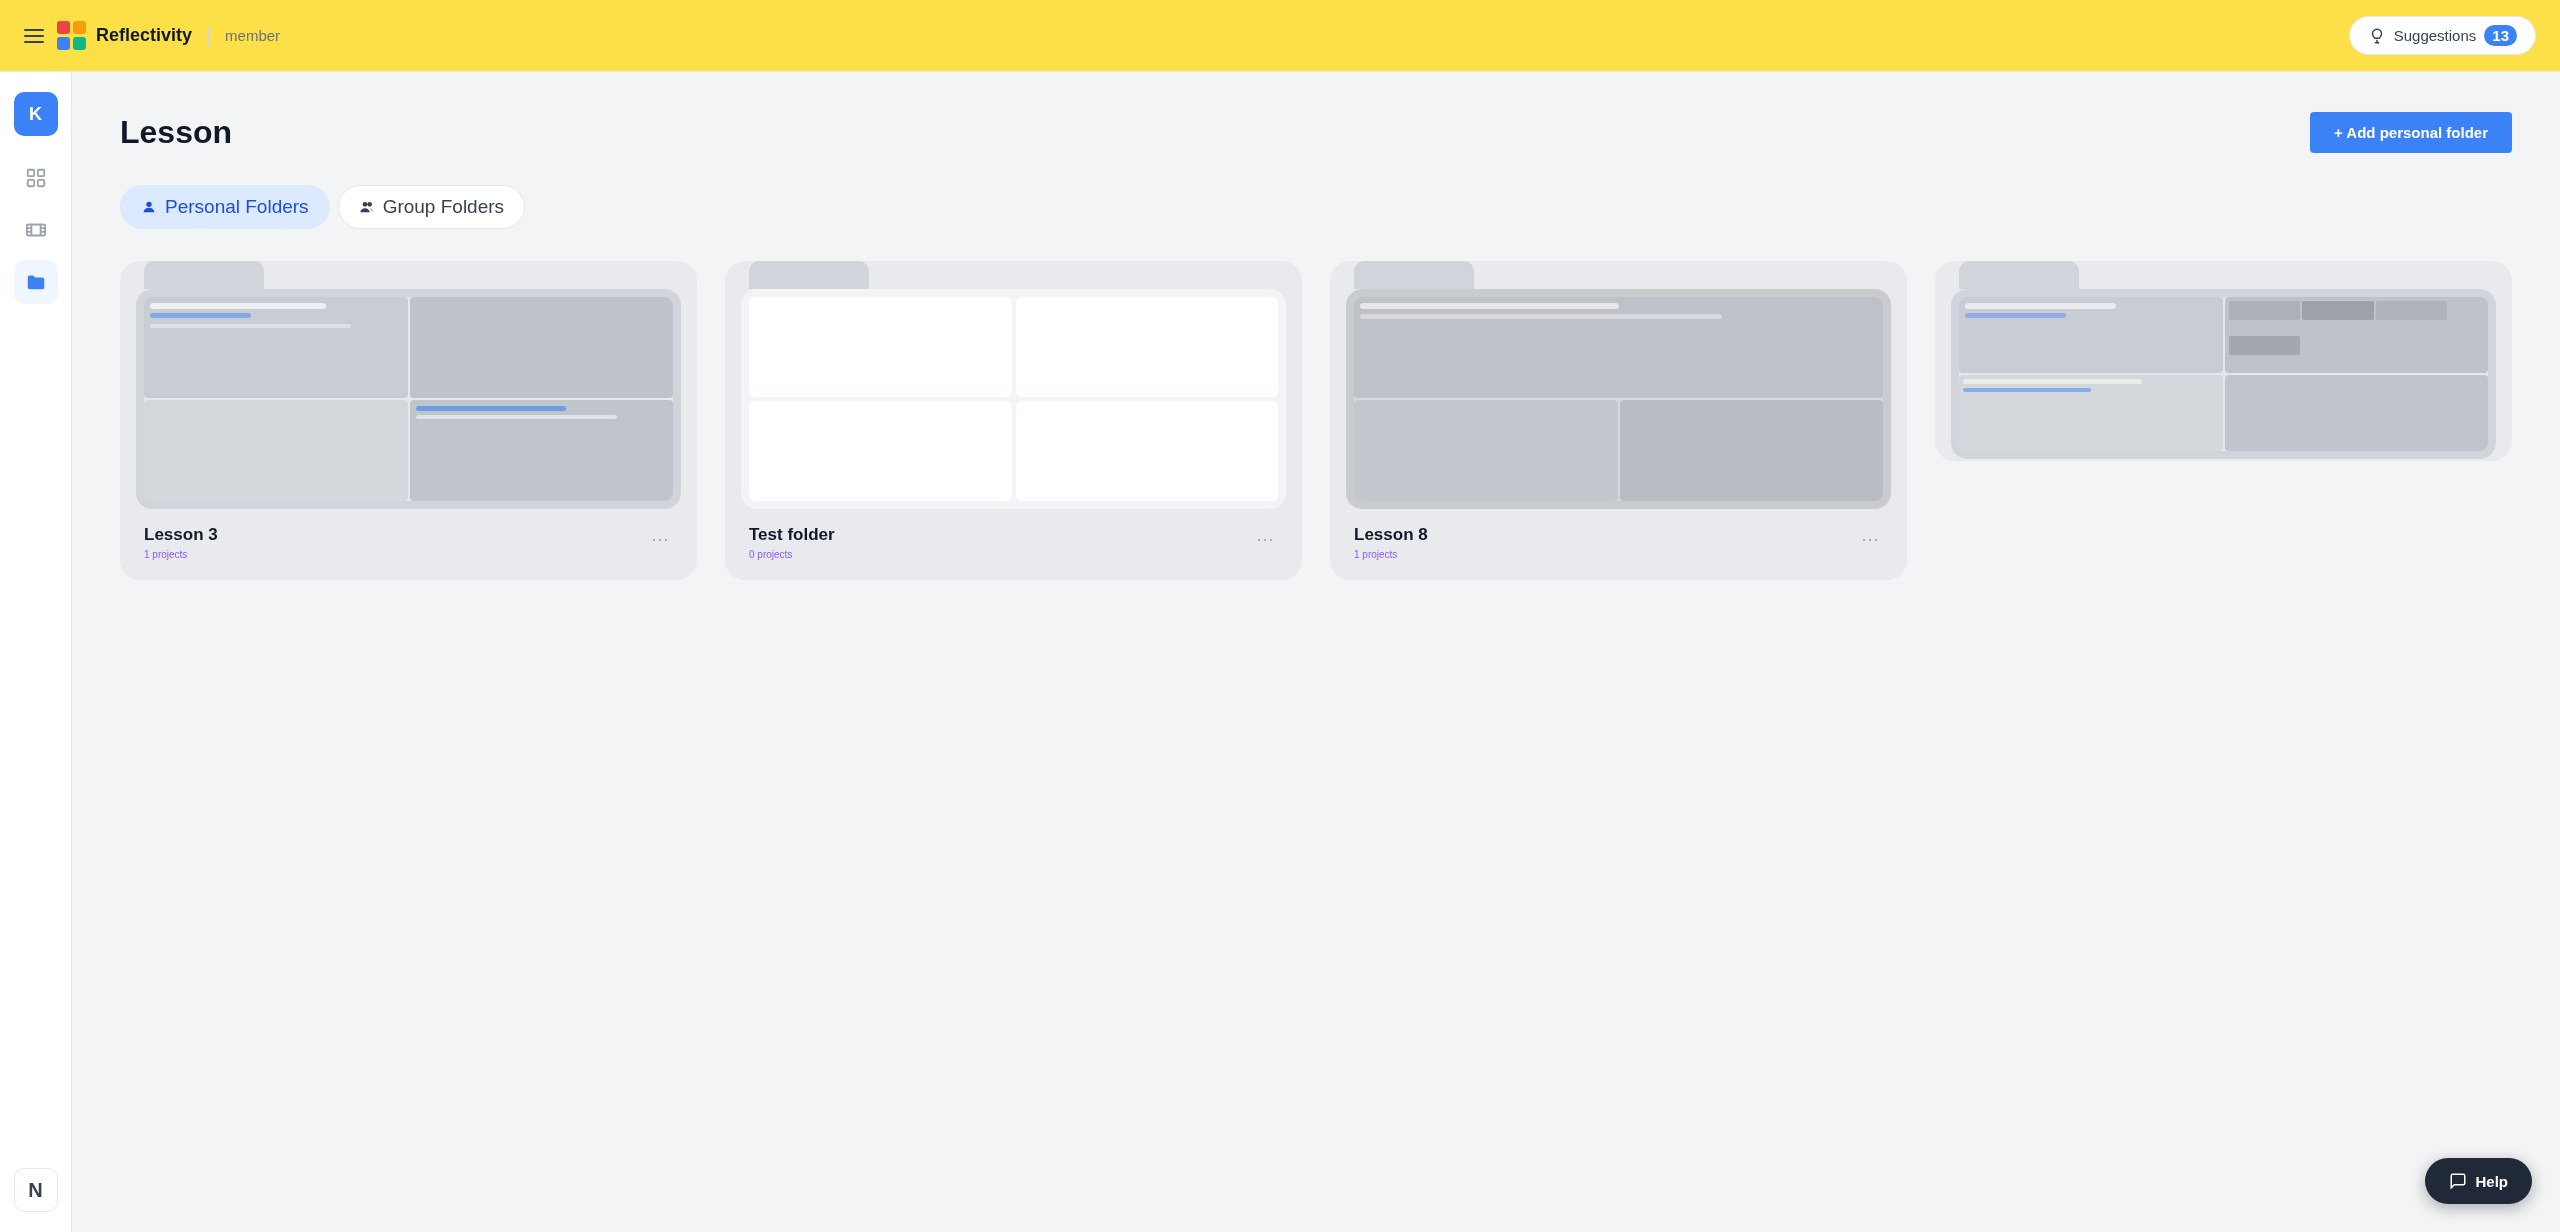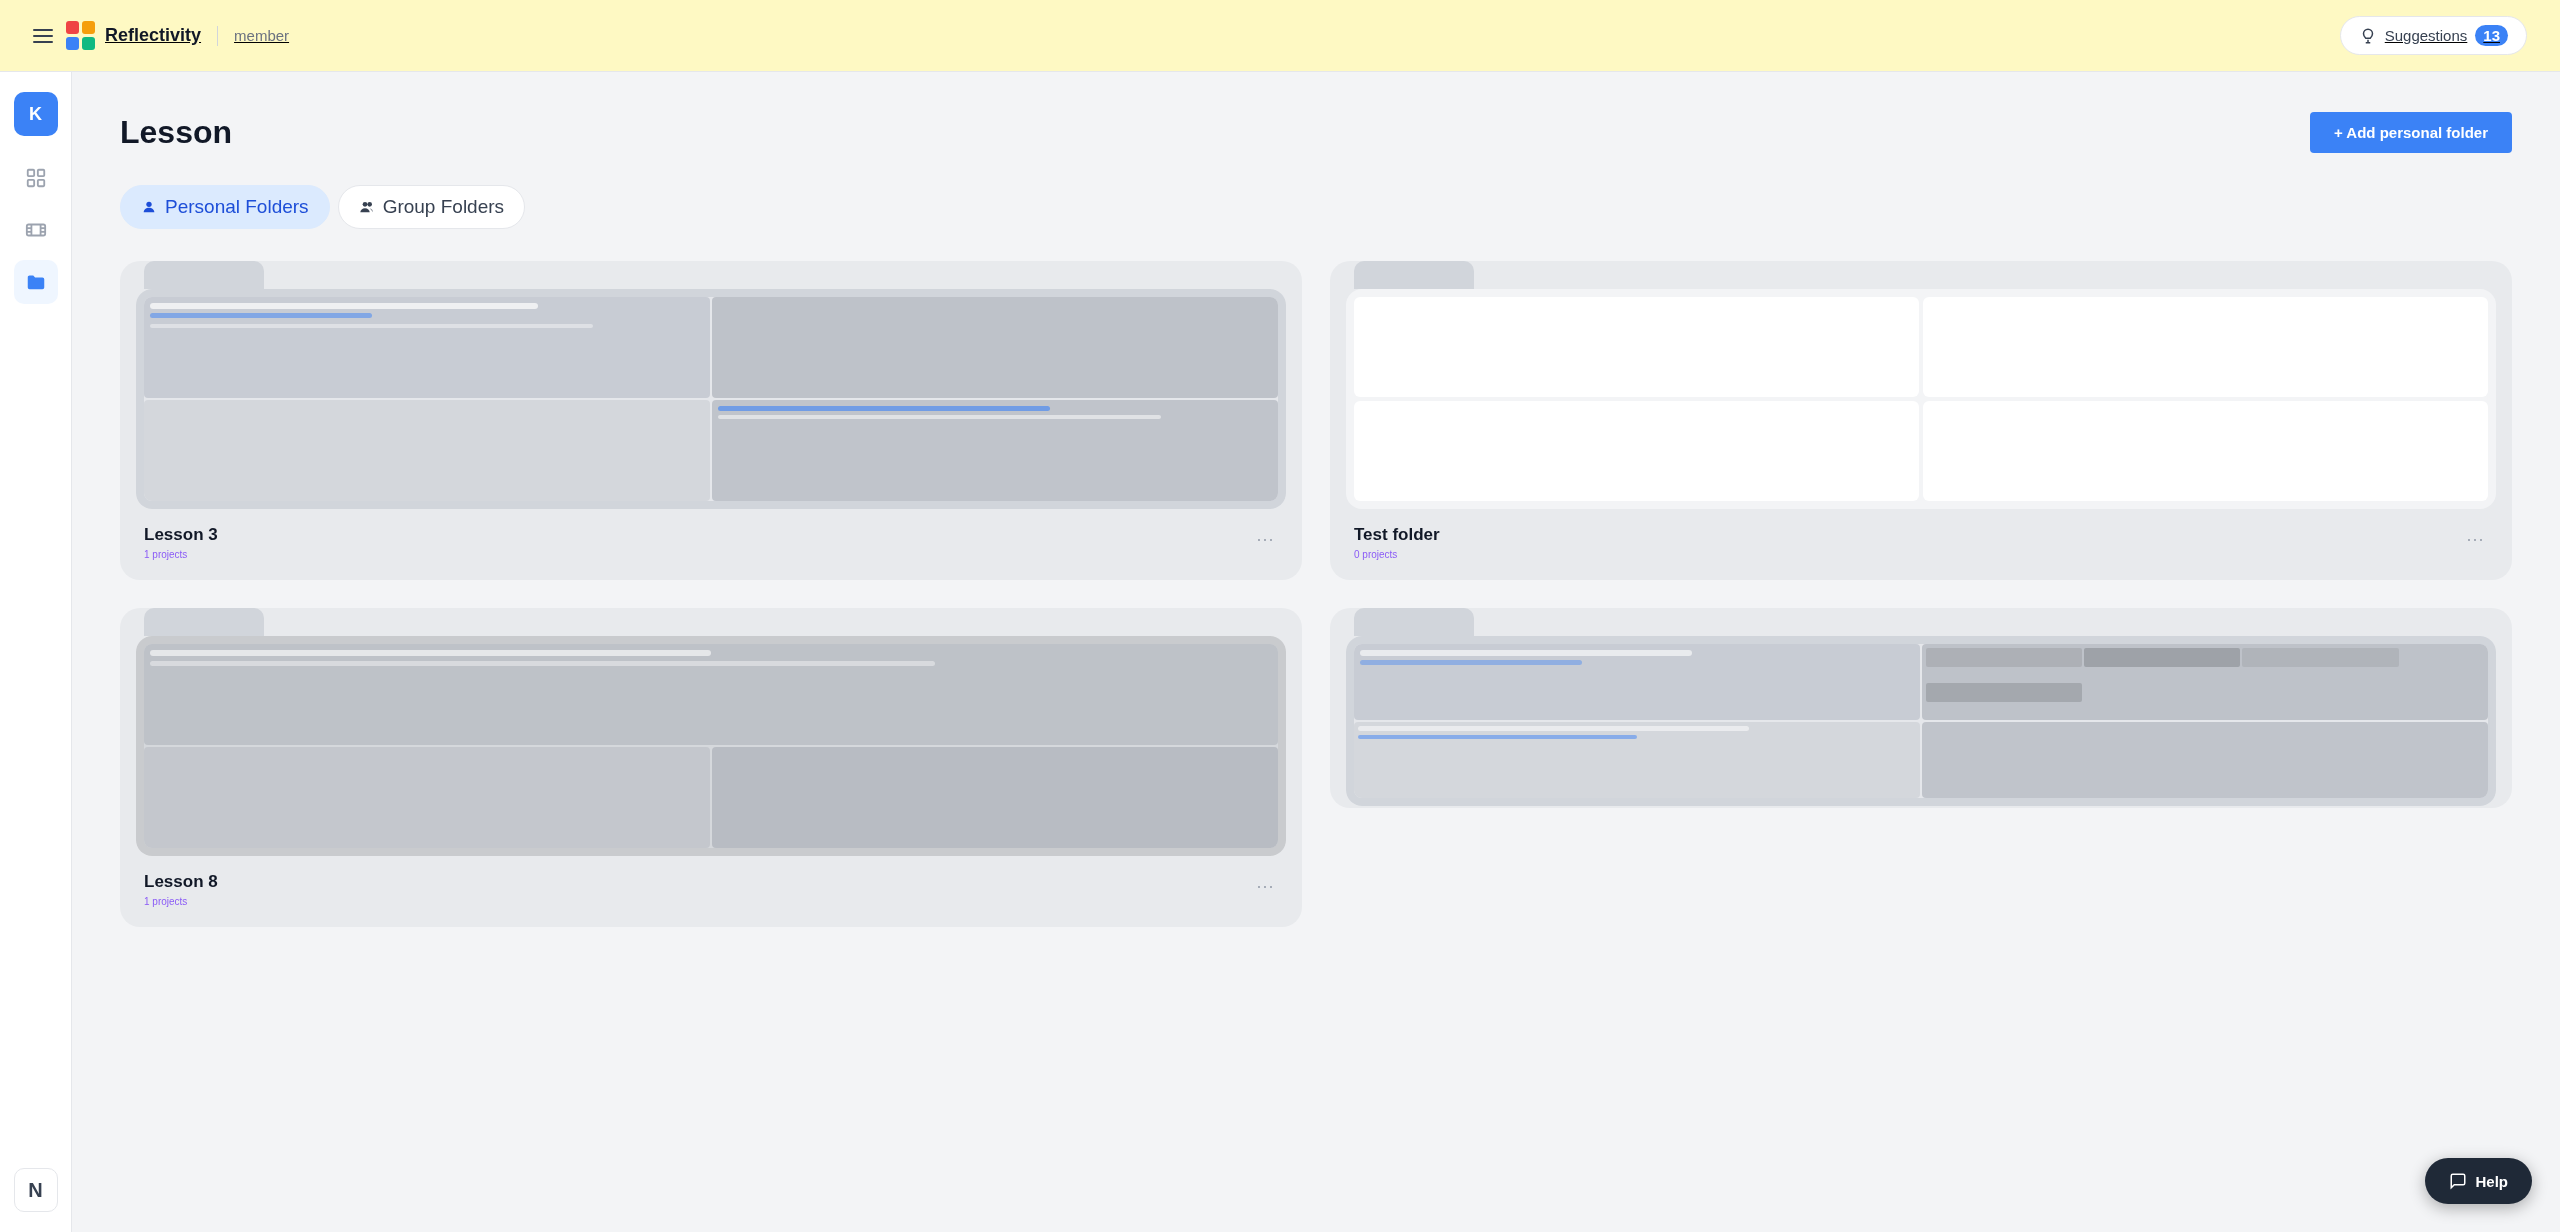--- a/index.html
+++ b/index.html
@@ -1,29 +1,28 @@
 <!DOCTYPE html>
 <html><head>
   <meta charset="utf-8">
   <style>
     * { box-sizing: border-box; margin: 0; padding: 0; }
     body { font-family: -apple-system, BlinkMacSystemFont, 'Segoe UI', sans-serif; background: #f3f4f6; display: flex; flex-direction: column; height: 100vh; overflow: hidden; }
 
     
     .topbar {
       height: 72px;
-      background: #fef9c3;
+      background: #fde047;
       display: flex;
       align-items: center;
       justify-content: space-between;
-      padding: 0 33px;
+      padding: 0 24px;
       border-bottom: 1px solid #e5e7eb;
       flex-shrink: 0;
       z-index: 10;
-      text-decoration: underline;
     }
     .topbar-left { display: flex; align-items: center; gap: 12px; }
     .hamburger { cursor: pointer; display: flex; flex-direction: column; gap: 4px; }
     .hamburger span { display: block; width: 20px; height: 2px; background: #374151; border-radius: 2px; }
     .logo { display: flex; align-items: center; gap: 8px; }
     .logo-icon { width: 32px; height: 32px; }
     .logo-text { font-size: 18px; font-weight: 600; color: #111827; }
     .divider-bar { width: 1px; height: 20px; background: #d1d5db; margin: 0 4px; }
     .member-text { font-size: 15px; color: #6b7280; }
     .suggestions-btn {
@@ -105,21 +104,21 @@
     }
     .search-box input {
       border: none; outline: none; font-size: 15px;
       color: #9ca3af; background: transparent; width: 100%;
     }
     .search-icon { color: #9ca3af; font-size: 16px; }
 
     
     .folder-grid {
       display: grid;
-      grid-template-columns: repeat(2, 1fr);
+      grid-template-columns: repeat(4, 1fr);
       gap: 28px;
     }
 
     
     .folder-card {
       background: #e8eaed; border-radius: 20px;
       overflow: hidden; cursor: pointer; position: relative;
       transition: box-shadow 0.2s;
     }
     .folder-tab {

